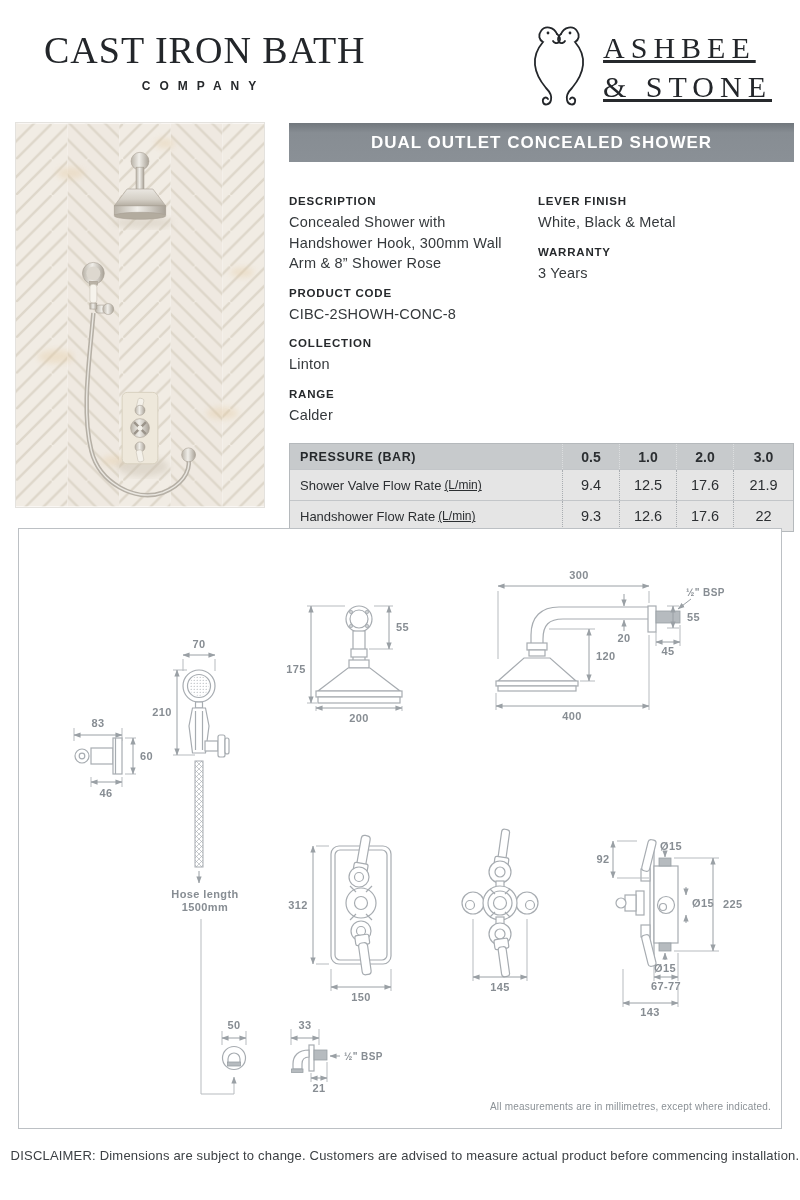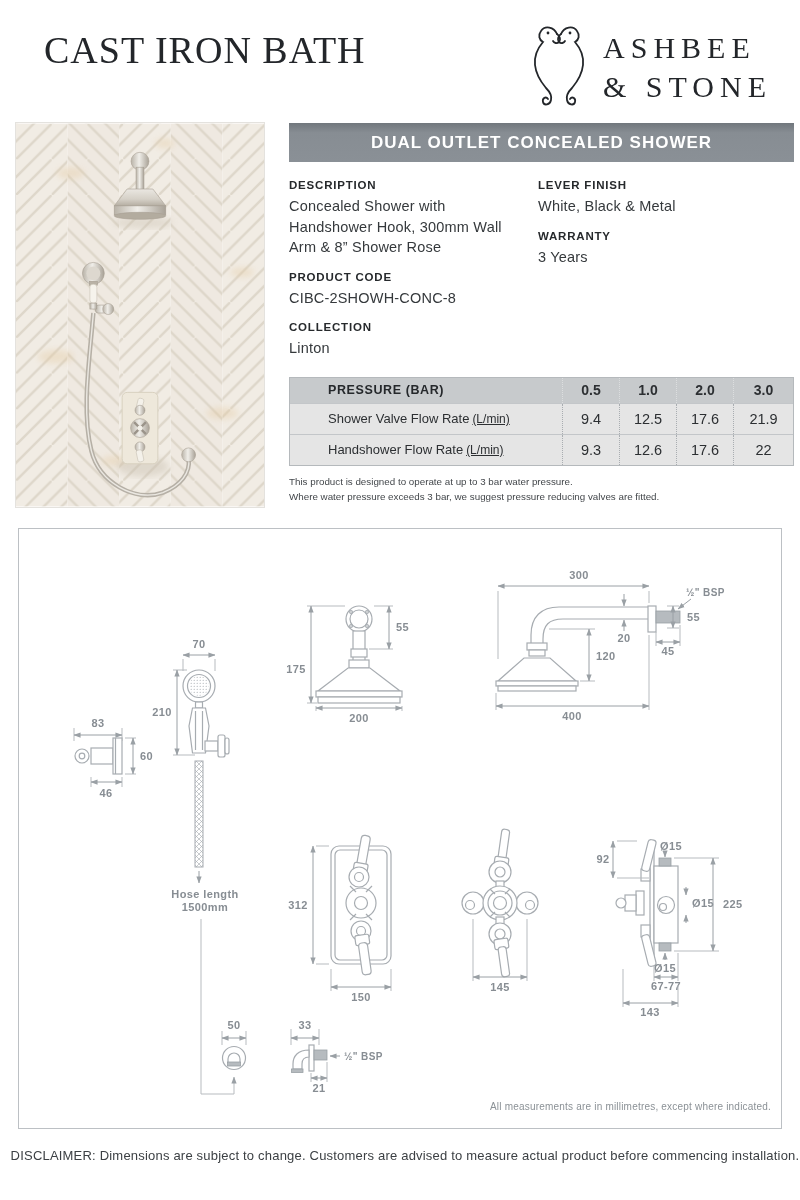--- a/index.html
+++ b/index.html
@@ -3,45 +3,45 @@
 <meta charset="utf-8">
 <style>
   html,body { margin:0; padding:0; background:#ffffff; }
   body { width:800px; height:1200px; font-family:"Liberation Sans",sans-serif; color:#26292c; }
   .page { position:relative; width:800px; height:1200px; overflow:hidden; background:#fff; }
 
   
   .brand-left { position:absolute; left:44px; top:28px; width:310px; text-align:center; }
   .brand-left .name { font-family:"Liberation Serif",serif; font-size:38px; letter-spacing:1px; color:#23262a; white-space:nowrap; }
   .brand-left .company { margin-top:7px; font-size:12px; font-weight:bold; letter-spacing:9px; padding-left:9px; color:#26292c; }
-  .brand-right { position:absolute; right:28px; top:22px; display:flex; align-items:center; gap:12px; }
+  .brand-right { position:absolute; right:28px; top:22px; display:flex; align-items:center; gap:12px;text-decoration:underline; }
   .brand-right .br-text { font-family:"Liberation Serif",serif; font-size:30px; letter-spacing:6px; line-height:1.3; color:#23262a; white-space:nowrap; }
 
   
   .photo { position:absolute; left:15px; top:122px; width:250px; height:386px; border:1px solid #e4e2de; box-sizing:border-box; overflow:hidden; }
 
   
   .details { position:absolute; left:289px; top:123px; width:505px; }
   .title-bar { height:39px; background:linear-gradient(180deg,#71777d 0%,#878d93 25%,#8a9096 100%);
     display:flex; align-items:center; justify-content:center; color:#ffffff; font-weight:bold;
     font-size:17px; letter-spacing:1px; }
-  .cols { display:flex; margin-top:17px; }
+  .cols { display:flex; margin-top:33px; }
   .col-left { width:249px; }
   .col-right { flex:1; }
   .field { margin-bottom:13px; }
   .field .flabel { font-size:11.5px; font-weight:bold; letter-spacing:0.8px; color:#26292c; margin-bottom:5px; }
   .field .fvalue { font-size:14.5px; color:#35393c; line-height:1.42; letter-spacing:0.2px; max-width:228px; }
 
   
   .ptable { margin-top:5px; border:1px solid #b5b9bc; }
   .pt-row { display:grid; grid-template-columns:1fr 57px 57px 57px 60px; align-items:center; }
   .pt-head { background:#c7cacc; height:25px; }
   .pt-body { background:#e5e5e5; height:30px; border-top:1px solid #c3c6c9; }
   .pt-cell { height:100%; display:flex; align-items:center; box-sizing:border-box; }
-  .pt-label { padding-left:10px; font-size:13px; color:#2c2f32;margin-left:28px; }
+  .pt-label { padding-left:10px; font-size:13px; color:#2c2f32; }
   .pt-head .pt-label { font-size:12.5px; font-weight:bold; letter-spacing:0.6px; color:#25282b; }
   .pt-num { justify-content:center; font-size:14.5px; color:#2c2f32; border-left:1px dotted #a9adb1; }
   .pt-head .pt-num { font-size:14px; font-weight:bold; border-left:1px dotted #dcdedf; }
   .unit { font-size:12px; margin-left:3px; letter-spacing:0;text-decoration:underline; }
   .footnotes { margin-top:8px; font-size:9.8px; color:#43474b; line-height:1.55; }
 
   
   .drawings { position:absolute; left:18px; top:528px; width:764px; height:601px;
     border:1px solid #bcc0c4; box-sizing:border-box; background:#fff; }
   .drawings svg { display:block; }
@@ -61,20 +61,21 @@
   .disclaimer { position:absolute; left:10px; right:0; top:1148px; text-align:center;
     font-size:13px; color:#3c4044; letter-spacing:0.2px; }
 </style>
 </head>
 <body>
 
 <div class="page">
 
   <div class="brand-left">
     <div class="name">CAST IRON BATH</div>
+    <div class="company">COMPANY</div>
   </div>
 
   <div class="brand-right">
     <span>
       <svg width="64" height="86" viewBox="0 0 62 86">
         <g fill="none" stroke="#23262a" stroke-width="1.8" stroke-linecap="round">
           <path d="M33 12 C36 5 45 3 49 9 C52 13 51 18 47 20 C53 27 56 34 55 43 C54 53 49 60 44 66 C40 70 38 74 39 78 C40 83 46 84 47 80 C48 76 44 74 42 77"></path>
           <path d="M33 12 C30 14 29 18 31 20 C33 22 36 21 37 19"></path>
           <path d="M29 12 C26 5 17 3 13 9 C10 13 11 18 15 20 C9 27 6 34 7 43 C8 53 13 60 18 66 C22 70 24 74 23 78 C22 83 16 84 15 80 C14 76 18 74 20 77"></path>
           <path d="M29 12 C32 14 33 18 31 20 C29 22 26 21 25 19"></path>
@@ -181,20 +182,24 @@
           <div class="flabel">DESCRIPTION</div>
           <div class="fvalue">Concealed Shower with Handshower Hook, 300mm Wall Arm &amp; 8” Shower Rose</div>
         </div>
         <div class="field">
           <div class="flabel">PRODUCT CODE</div>
           <div class="fvalue">CIBC-2SHOWH-CONC-8</div>
         </div>
         <div class="field">
           <div class="flabel">COLLECTION</div>
           <div class="fvalue">Linton</div>
+        </div>
+        <div class="field">
+          <div class="flabel">RANGE</div>
+          <div class="fvalue">Calder</div>
         </div>
       </div>
       <div class="col-right">
         <div class="field">
           <div class="flabel">LEVER FINISH</div>
           <div class="fvalue">White, Black &amp; Metal</div>
         </div>
         <div class="field">
           <div class="flabel">WARRANTY</div>
           <div class="fvalue">3 Years</div>

